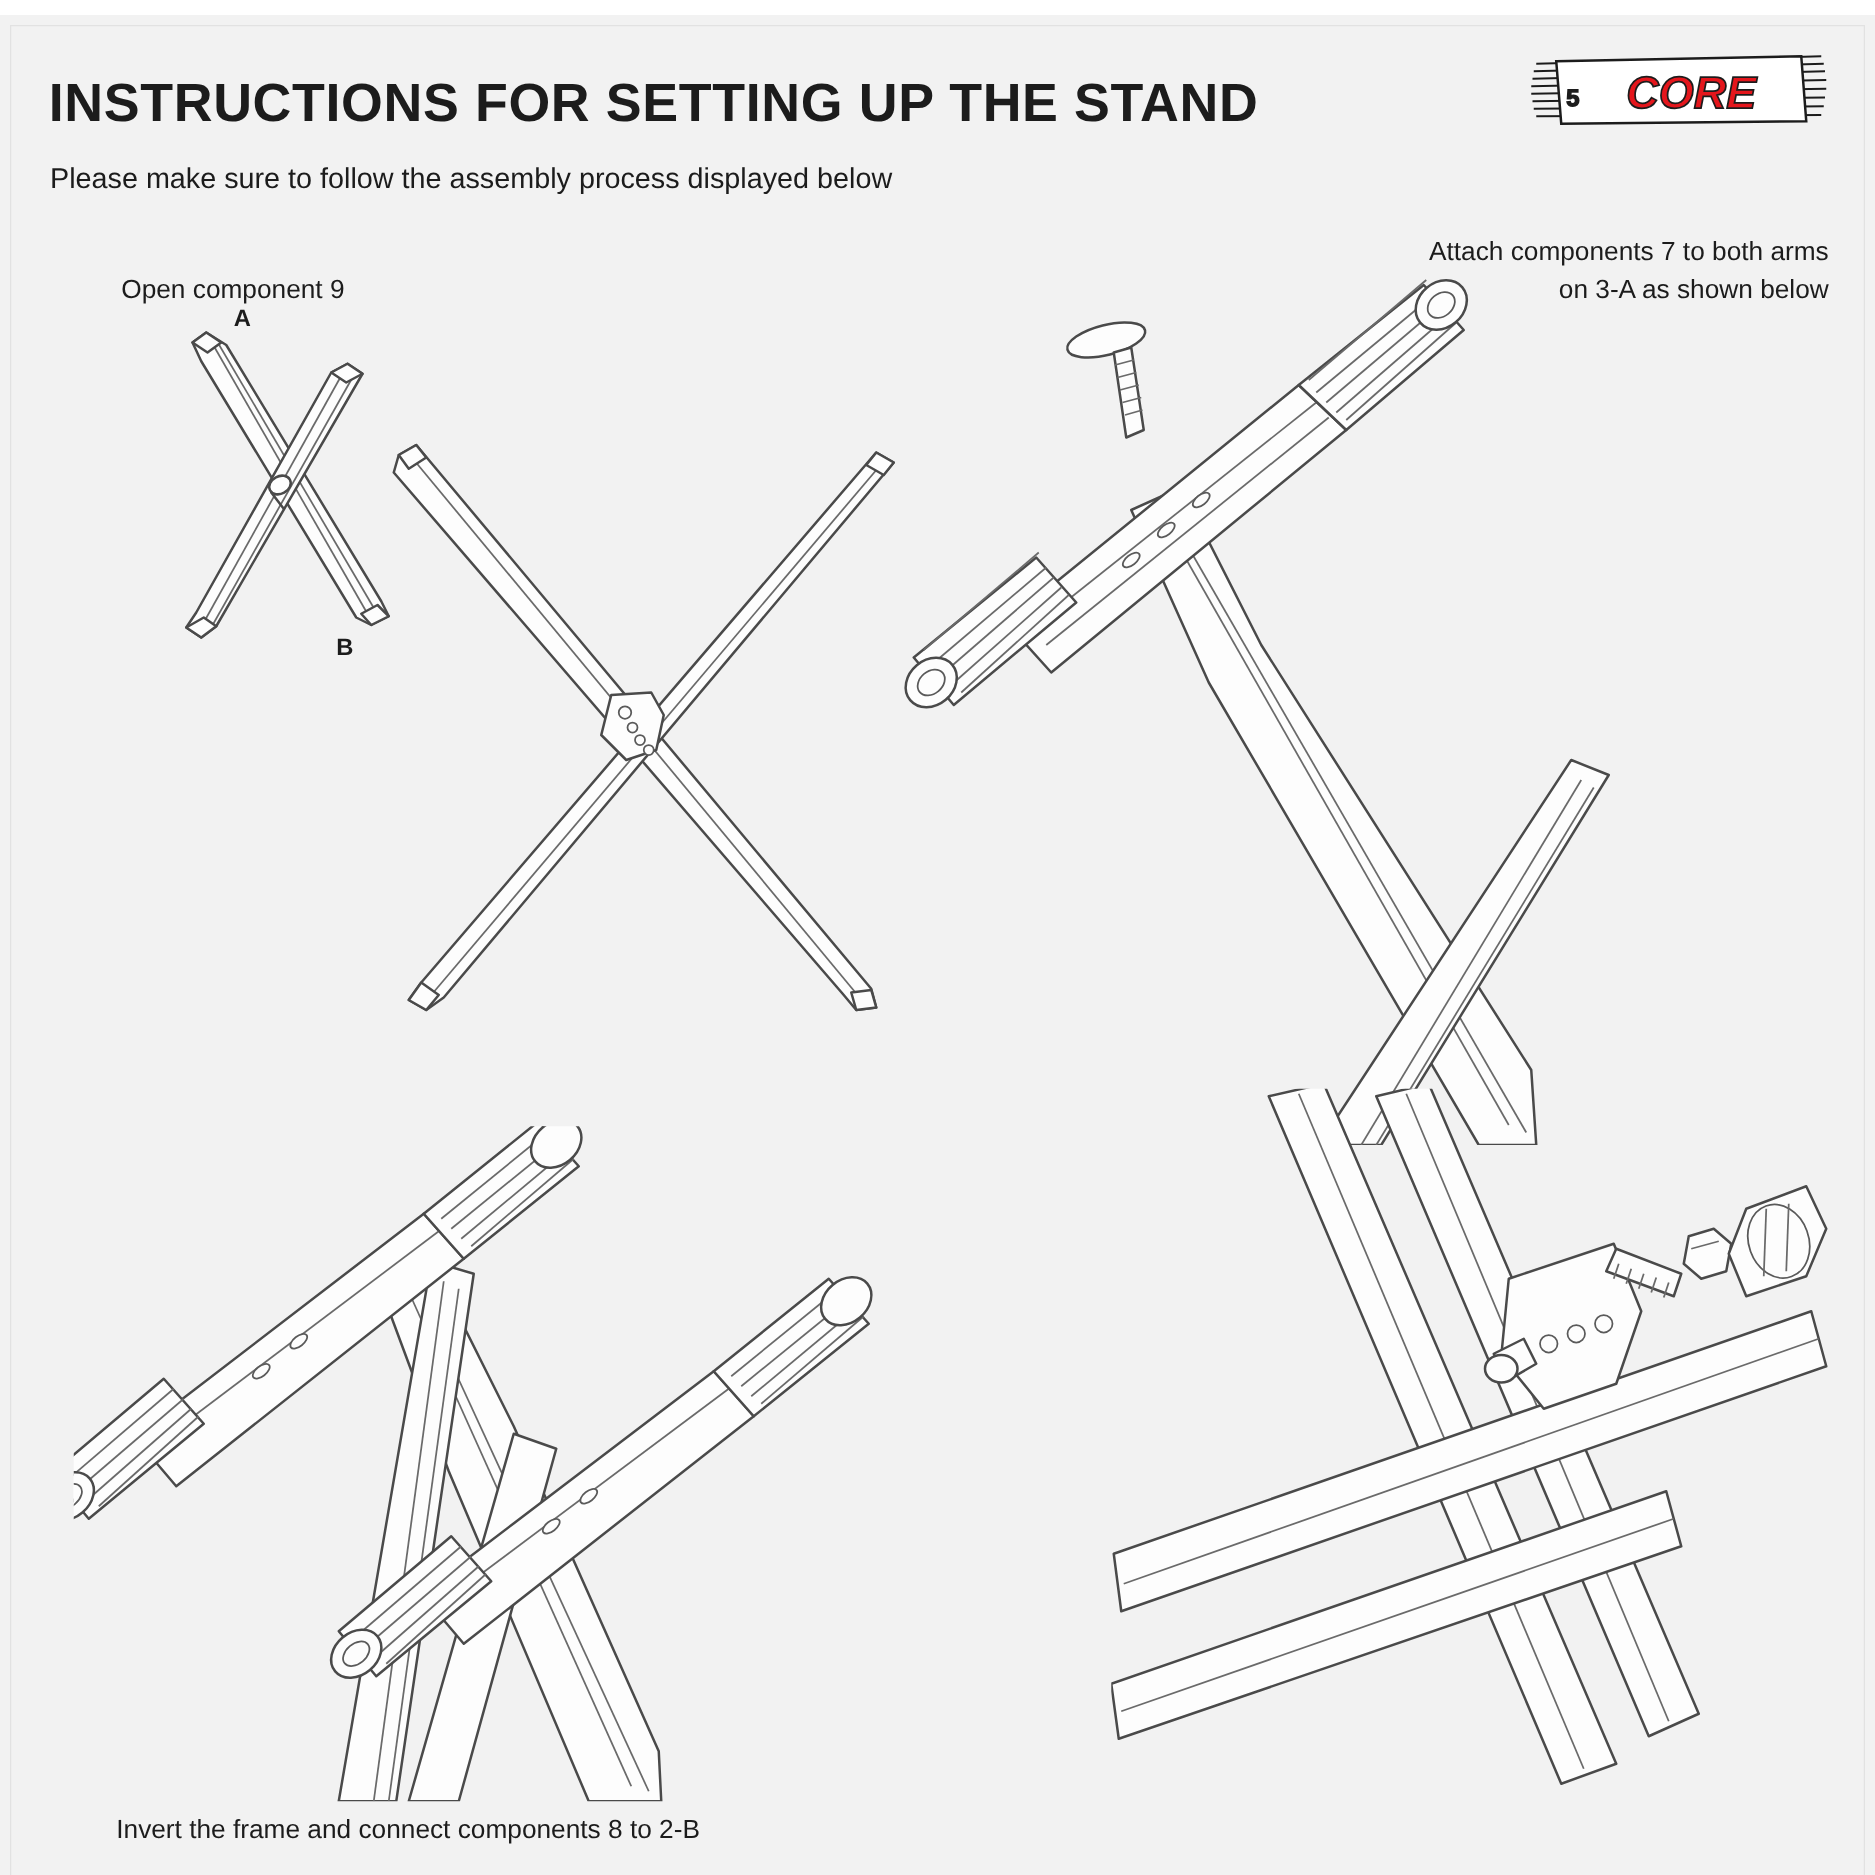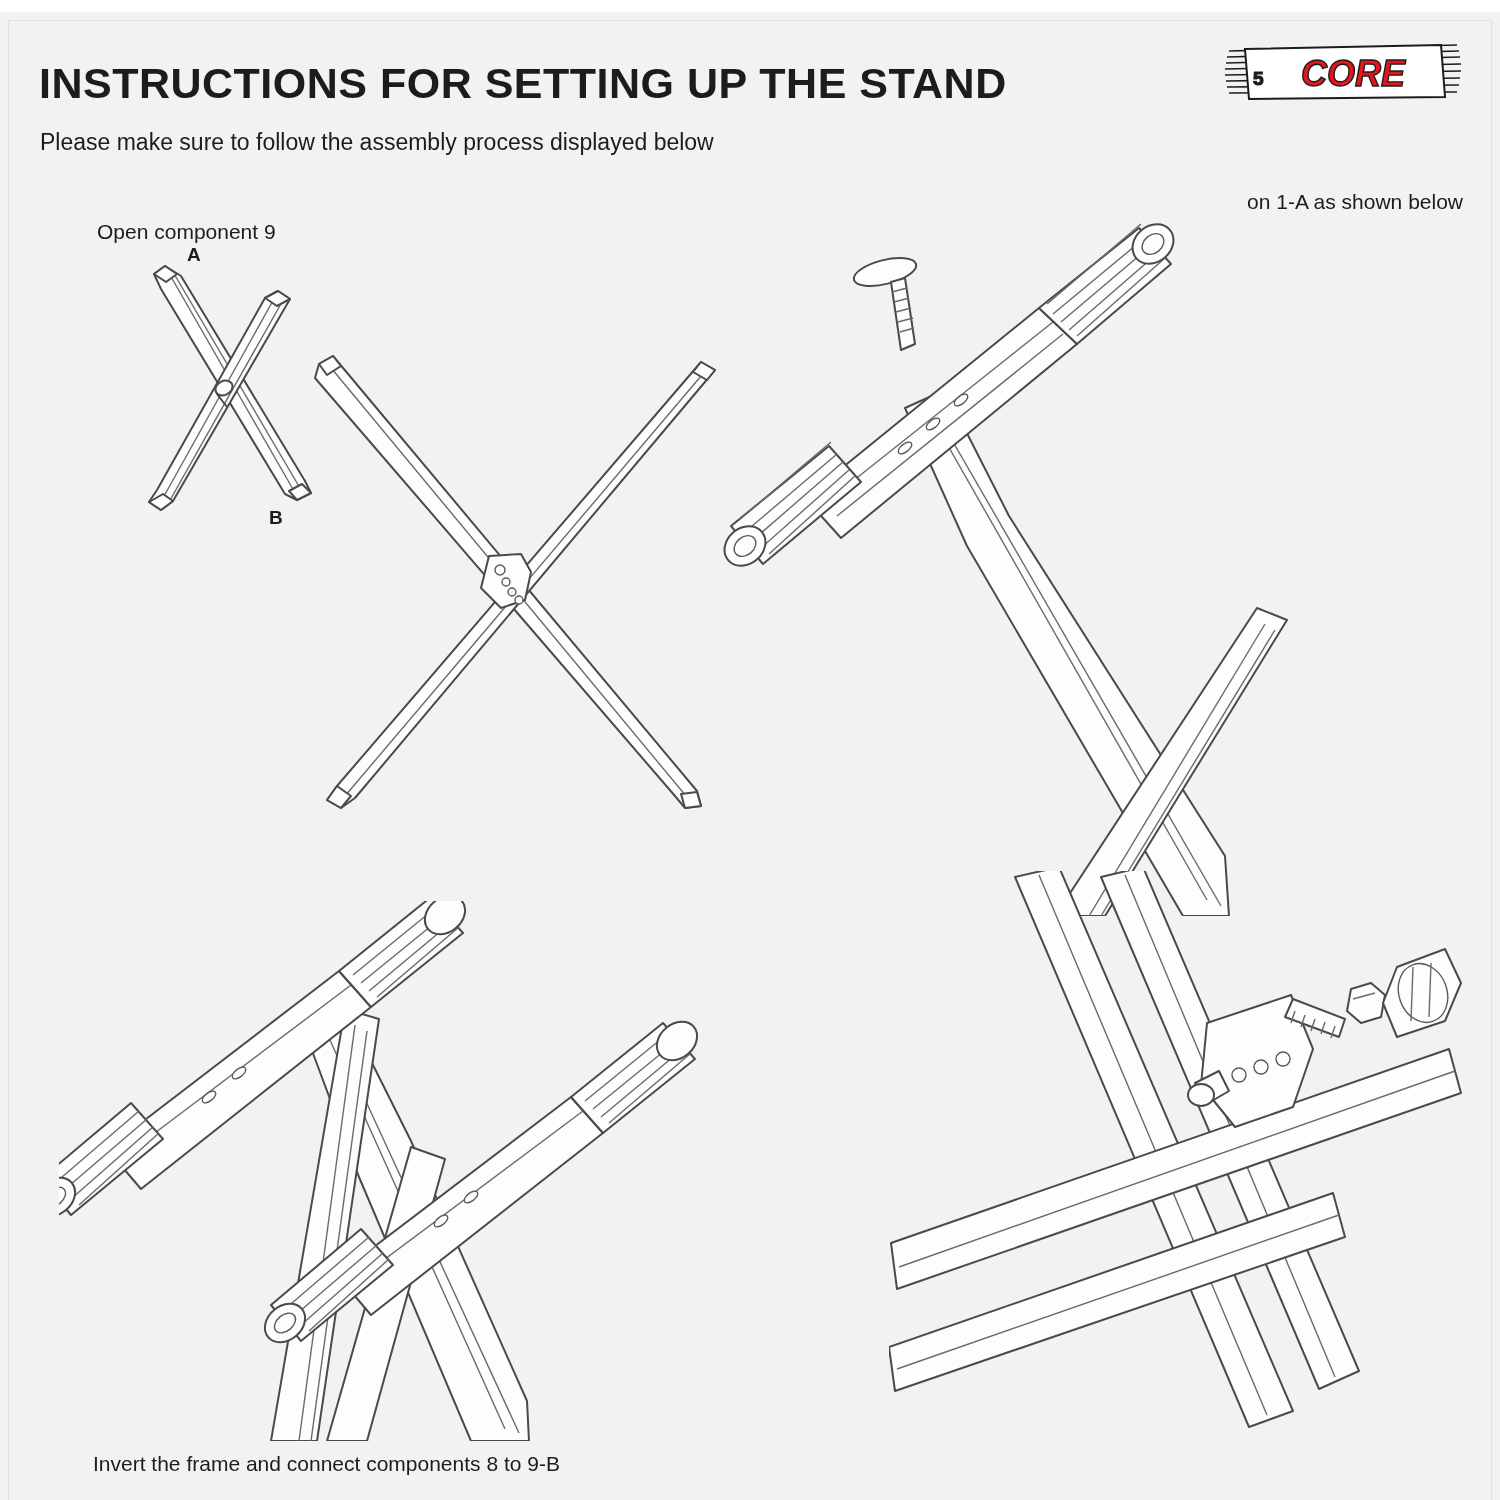--- a/index.html
+++ b/index.html
@@ -116,24 +116,25 @@
         </g>
         <path d="M22 8 L218 4 L222 56 L26 58 Z" fill="#ffffff" stroke="#1c1c1c" stroke-width="2"></path>
         <text x="30" y="44" class="lbl" font-size="34" font-weight="bold" fill="#e4161c" stroke="#1c1c1c" stroke-width="1.2">5</text>
         <text x="78" y="45" font-family="Liberation Sans, sans-serif" font-size="36" font-weight="bold" font-style="italic" fill="#e4161c" stroke="#1c1c1c" stroke-width="1.4">CORE</text>
       </svg>
     </div>
 
     <div class="caption cap-step1">Open component 9</div>
 
     <div class="caption cap-step2">
-      <div>on 1-A as shown below</div>
-    </div>
-
-    <div class="caption cap-step3">Invert the frame and connect components 8 to 9-B</div>
+      <div>Attach components 7 to both arms</div>
+      <div>on 3-A as shown below</div>
+    </div>
+
+    <div class="caption cap-step3">Invert the frame and connect components 8 to 2-B</div>
 
     <div class="caption cap-step4">
     </div>
 
     <div class="panel p1">
       <svg width="700" height="620" viewBox="0 0 700 620">
 
         <g>
 
           <path class="fillw" d="M85 38 L96 30 L112 40 L236 245 L242 257 L228 264 L216 258 L92 53 Z"></path>

